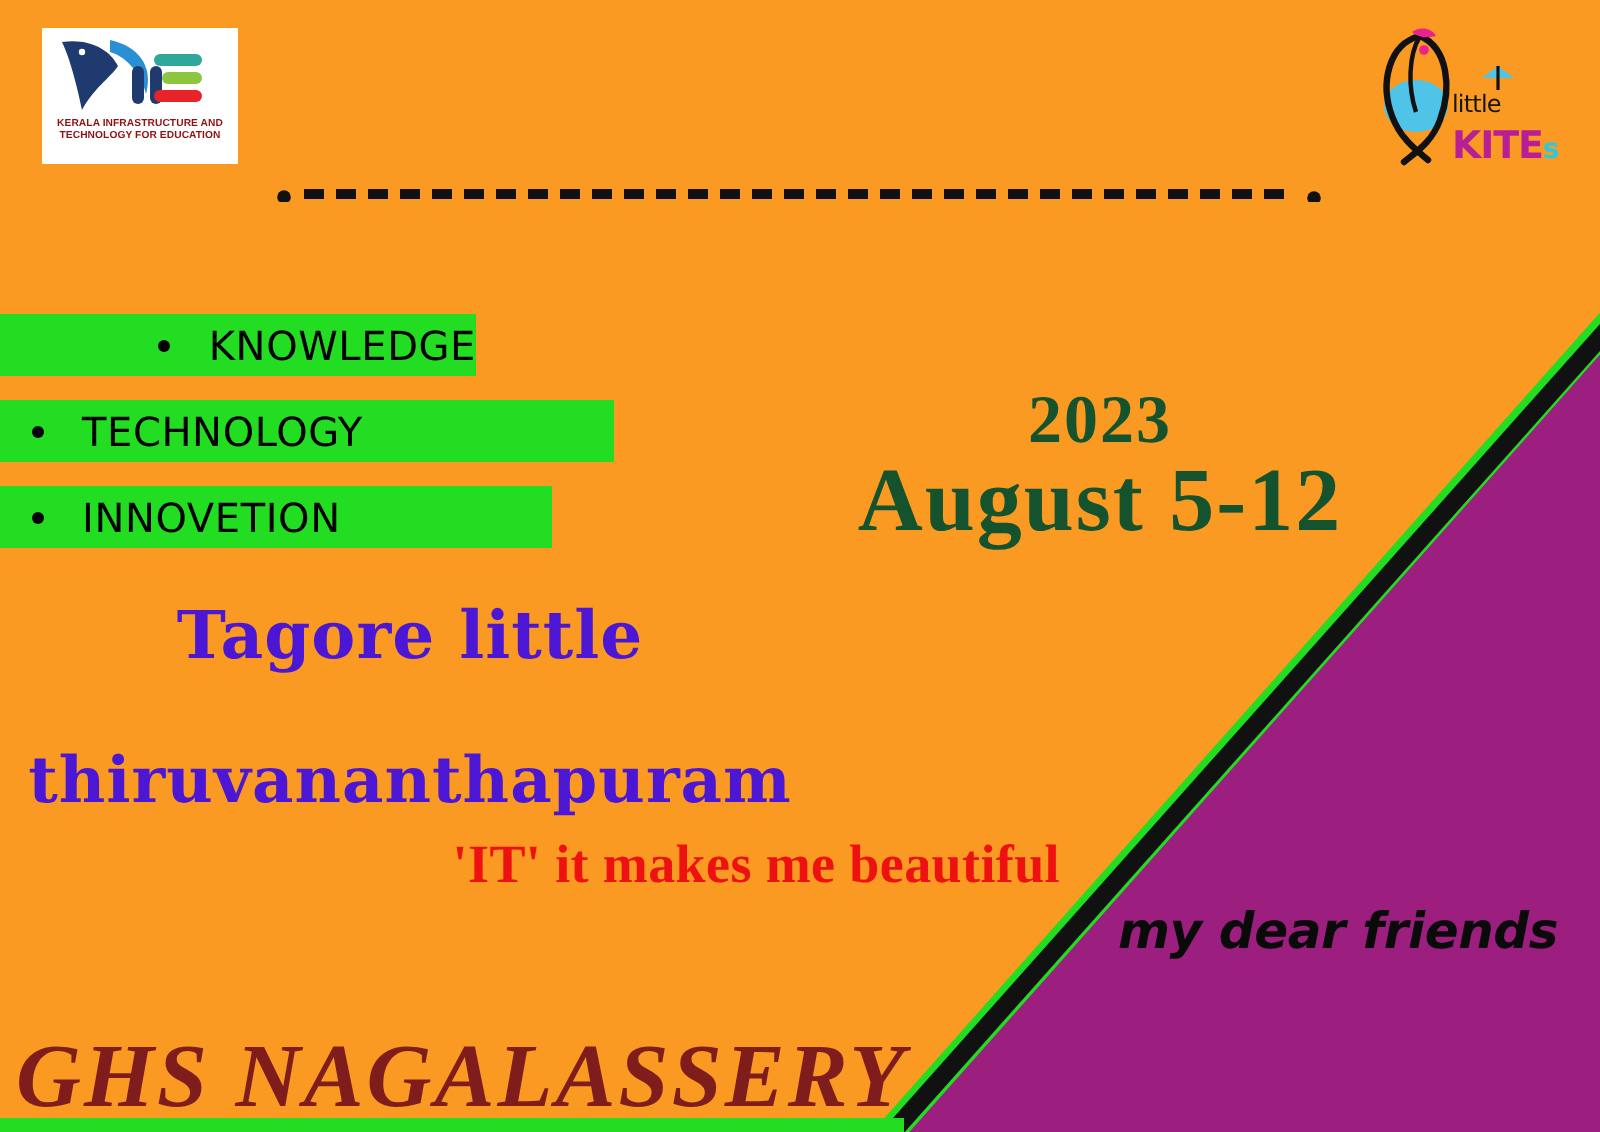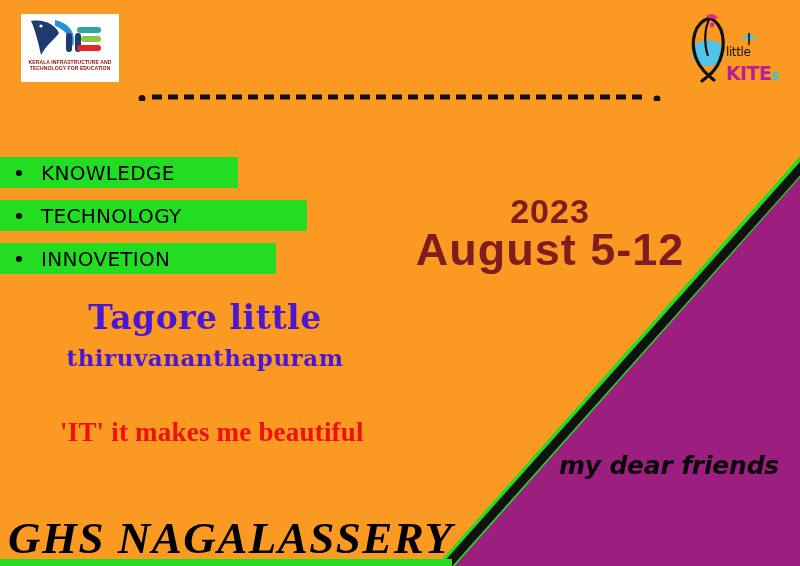--- a/index.html
+++ b/index.html
@@ -128,21 +128,21 @@
   }
   .bullet-row {
     background: #22dd22;
     height: 31px;
     margin-bottom: 12px;
     display: flex;
     align-items: center;
     box-sizing: border-box;
     padding-left: 16px;
   }
-  .bullet-row.w1 { width: 238px; }
+  .bullet-row.w1 { width: 238px; justify-content: flex-end; }
   .bullet-row.w2 { width: 276px; }
   .bullet-row.w3 { width: 307px; }
   .bullet-dot {
     width: 6px;
     height: 6px;
     border-radius: 50%;
     background: #000000;
     flex: 0 0 auto;
     margin-right: 19px;
   }
@@ -154,23 +154,23 @@
     white-space: nowrap;
   }
 
   
   #date-block {
     position: absolute;
     left: 400px;
     top: 192px;
     width: 300px;
     text-align: center;
-    font-family: Liberation Sans, sans-serif;
-    font-weight: bold;
-    color: #7f1d1d;
+    font-family: Liberation Serif, serif;
+    font-weight: bold;
+    color: #14532d;
   }
   #date-year {
     font-size: 34px;
     line-height: 38px;
     letter-spacing: 1px;
   }
   #date-range {
     font-size: 45px;
     line-height: 40px;
     letter-spacing: 1px;
@@ -186,32 +186,33 @@
     color: #4b17d4;
     font-family: "DejaVu Serif", serif;
     font-weight: bold;
   }
   #venue-line1 {
     font-size: 33px;
     line-height: 40px;
     letter-spacing: 0.5px;
   }
   #venue-line2 {
-    font-size: 23px;
+    font-size: 32px;
     line-height: 40px;
     letter-spacing: 0.5px;
+    margin-top: 32px;
   }
 
   
   #tagline {
     position: absolute;
     left: 60px;
     top: 417px;
     width: 470px;
-    text-align: left;
+    text-align: right;
     font-family: "Liberation Serif", serif;
     font-weight: bold;
     font-size: 27px;
     color: #ee1111;
     letter-spacing: 0.2px;
   }
 
   
   #welcome-block {
     position: absolute;
@@ -232,21 +233,21 @@
   #school-name {
     position: absolute;
     left: 8px;
     bottom: 2px;
     font-family: "Liberation Serif", serif;
     font-weight: bold;
     font-style: italic;
     font-size: 45px;
     line-height: 52px;
     letter-spacing: 1.5px;
-    color: #000000;
+    color: #7f1d1d;
     white-space: nowrap;
   }
 </style>
 </head>
 <body>
 
 <div id="poster">
 
   <svg id="purple-wedge" viewBox="0 0 800 566" preserveAspectRatio="none">
     <polygon points="800,168 800,566 445,566" fill="#9c1f80"></polygon>

